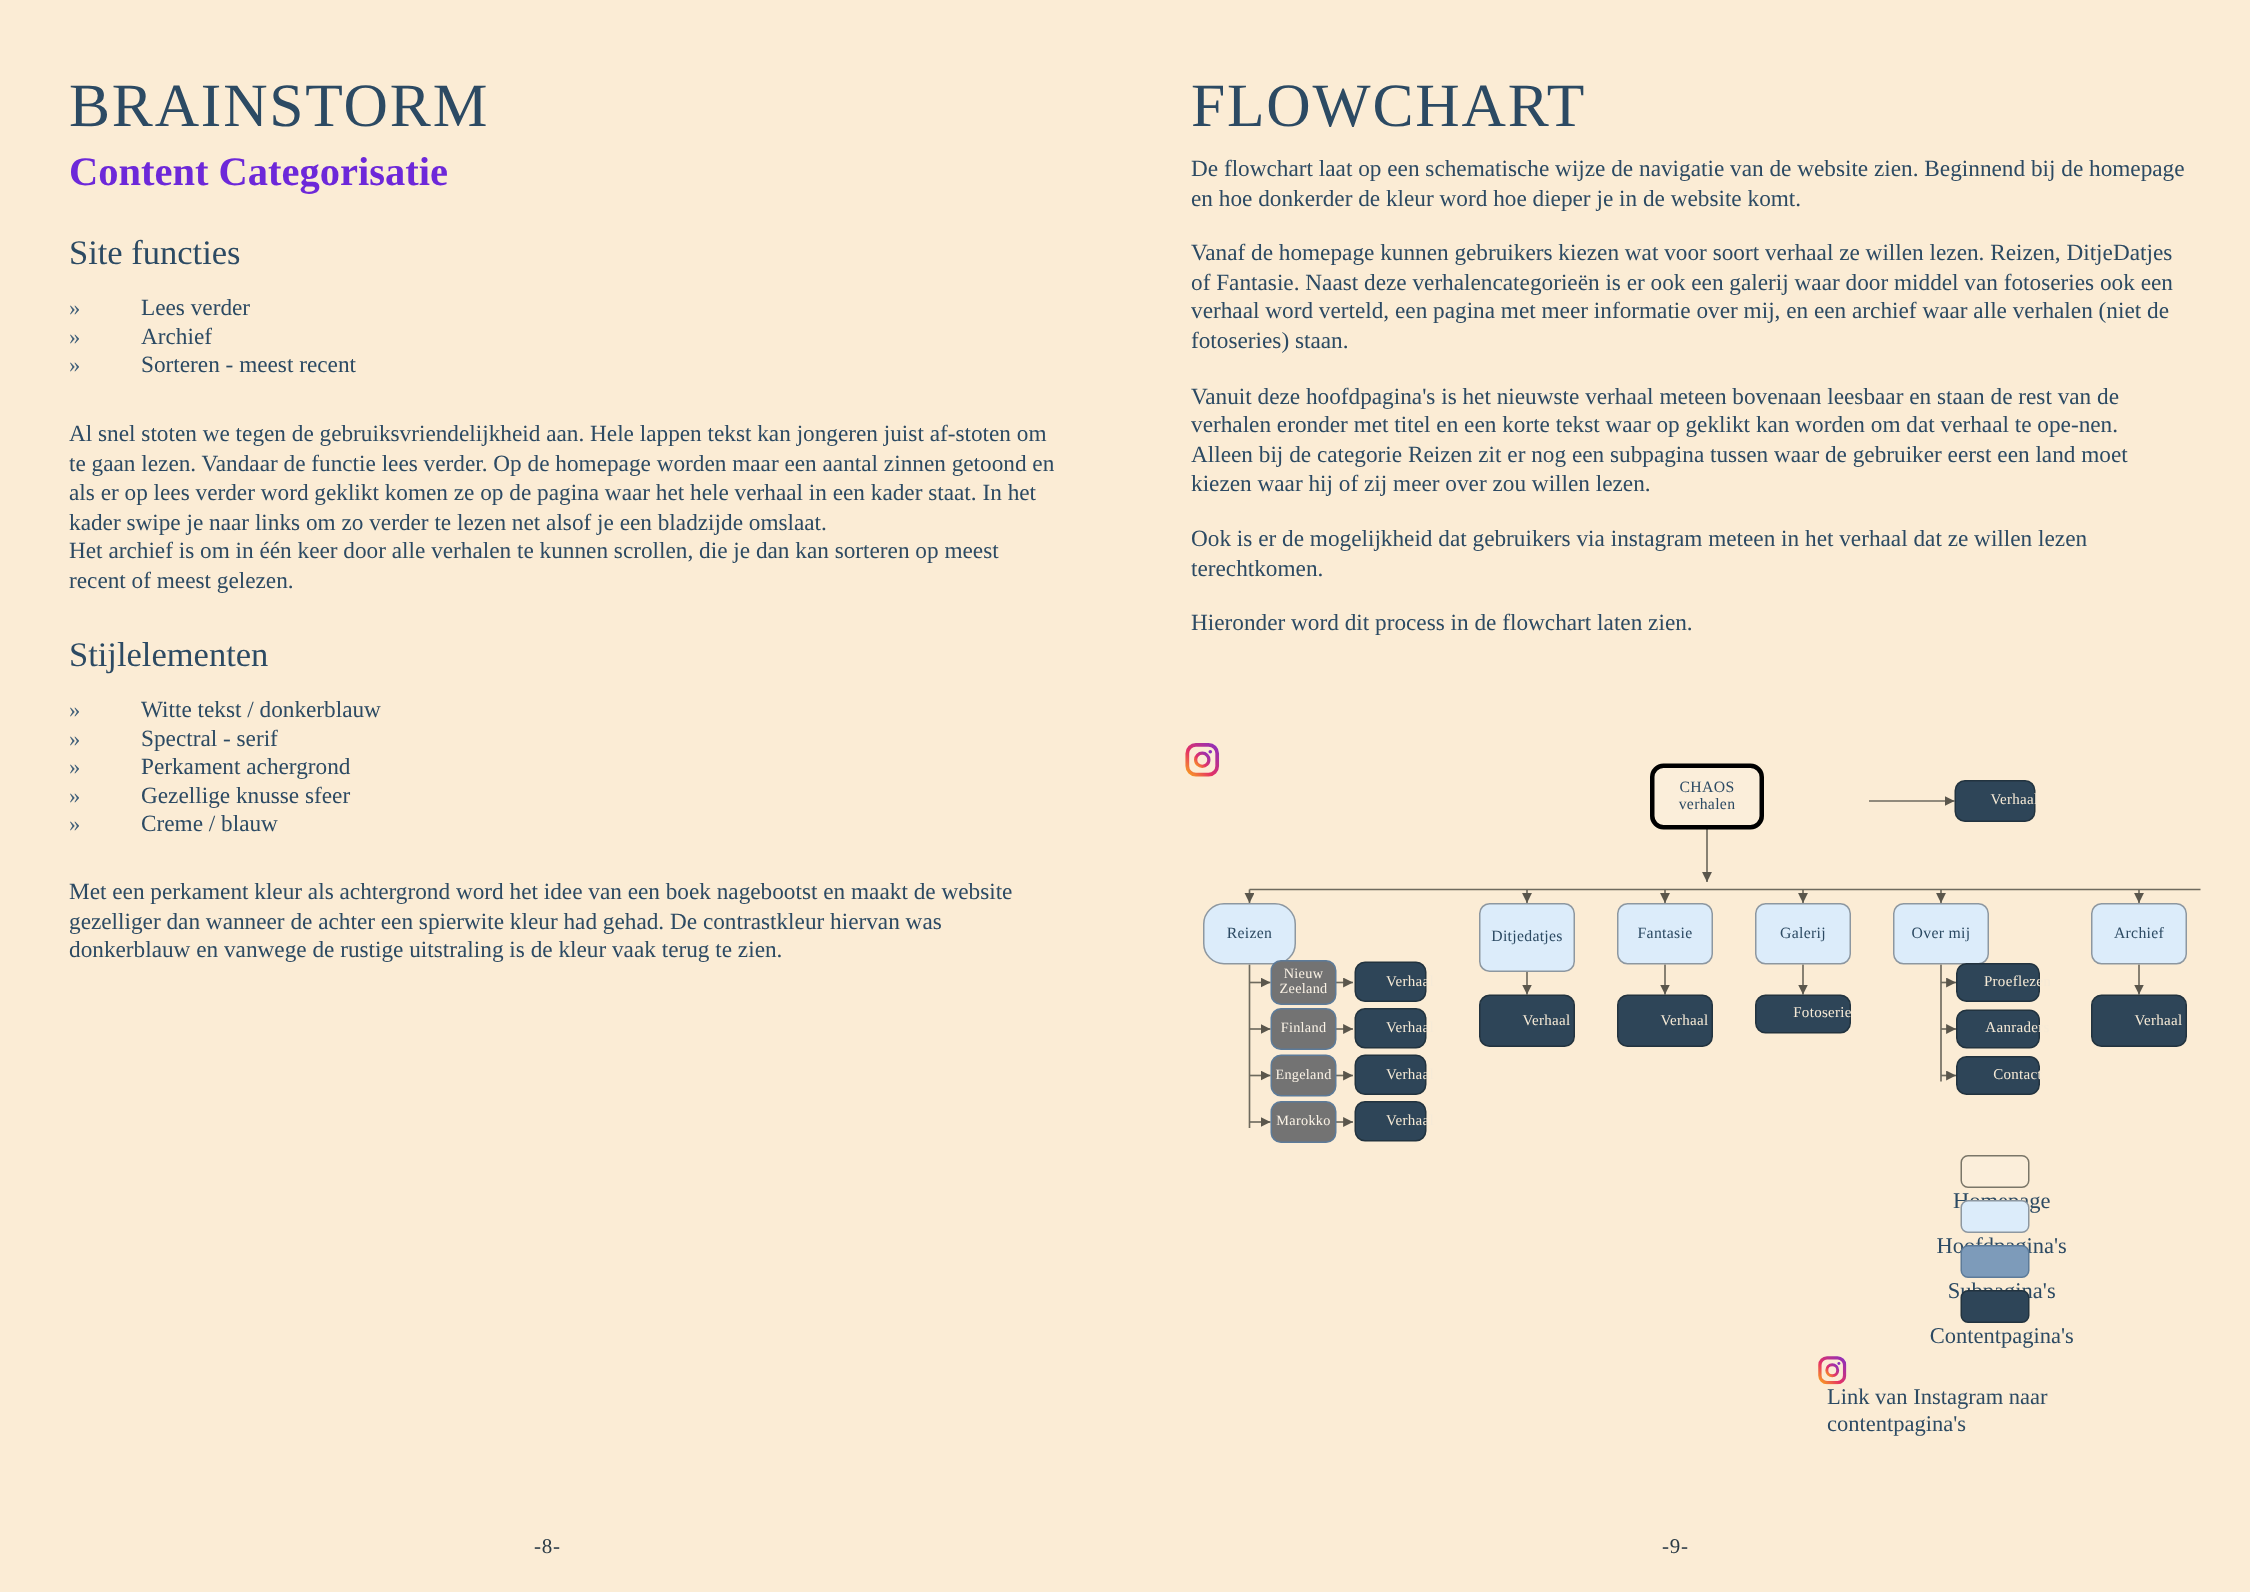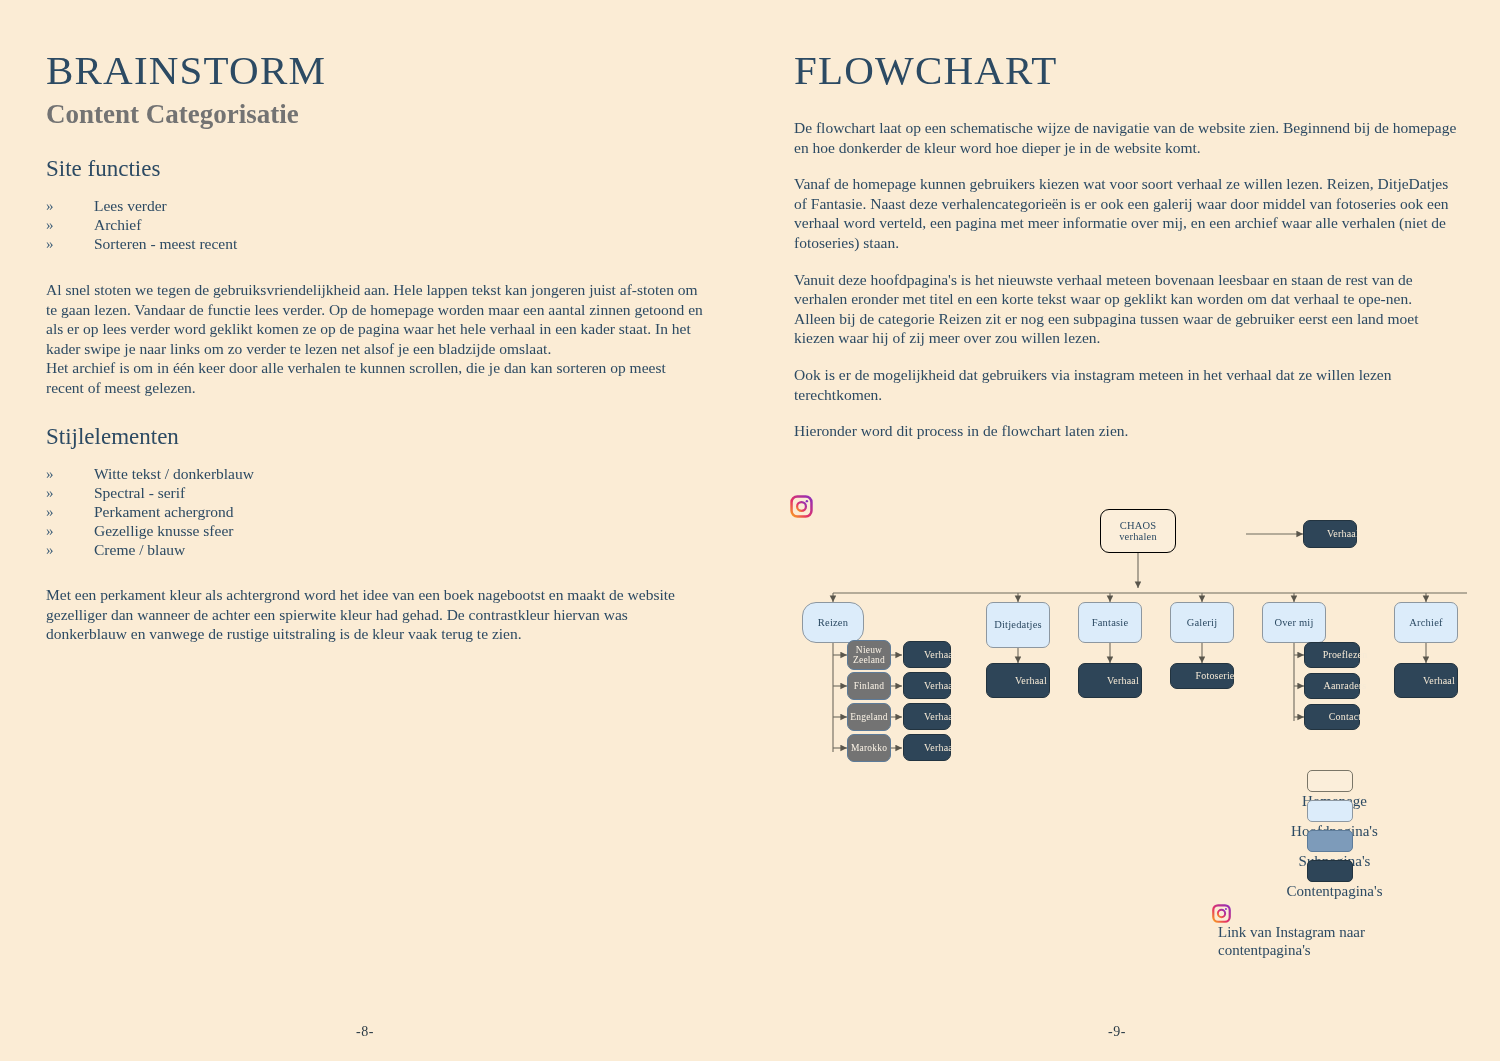--- a/index.html
+++ b/index.html
@@ -39,21 +39,21 @@
     font-weight: normal;
     margin: 0 0 6px 0;
     line-height: 1.1;
     color: #2c4a63;
   }
   h2.subtitle {
     font-size: 27px;
     font-weight: bold;
     margin: 6px 0 26px 0;
     line-height: 1.15;
-    color: #737373;
+    color: #6d28d9;
   }
   h3.section {
     font-size: 23px;
     font-weight: normal;
     margin: 0 0 16px 0;
     line-height: 1.1;
     color: #2c4a63;
   }
   ul.guillemet-list {
     list-style: none;
@@ -111,21 +111,21 @@
     text-align: center;
     border-radius: 7px;
     font-size: 10.5px;
     line-height: 11.5px;
     letter-spacing: 0.2px;
     border: 1px solid #6e6a5e;
   }
   .node.home {
     background: #fbeeda;
     color: #2c4a63;
-    border: 1px solid #000000;
+    border: 3px solid #000000;
     border-radius: 9px;
   }
   .node.main {
     background: #dcecfa;
     color: #2c4a63;
     border: 1px solid #8d97a0;
   }
   .node.sub {
     background: #737373;
     color: #fbf3e6;
@@ -218,21 +218,21 @@
       <li><span class="guil">»</span><span>Spectral - serif</span></li>
       <li><span class="guil">»</span><span>Perkament achergrond</span></li>
       <li><span class="guil">»</span><span>Gezellige knusse sfeer</span></li>
       <li><span class="guil">»</span><span>Creme / blauw</span></li>
     </ul>
 
     <p class="body">Met een perkament kleur als achtergrond word het idee van een boek nagebootst en maakt de website gezelliger dan wanneer de achter een spierwite kleur had gehad. De contrastkleur hiervan was donkerblauw en vanwege de rustige uitstraling is de kleur vaak terug te zien.</p>
   </div>
 
   <div class="col-right">
-    <h1 class="title" style="margin-bottom:25px">FLOWCHART</h1>
+    <h1 class="title" style="margin-bottom:10px">FLOWCHART</h1>
     <p class="body">De flowchart laat op een schematische wijze de navigatie van de website zien. Beginnend bij de homepage en hoe donkerder de kleur word hoe dieper je in de website komt.</p>
     <p class="body">Vanaf de homepage kunnen gebruikers kiezen wat voor soort verhaal ze willen lezen. Reizen, DitjeDatjes of Fantasie. Naast deze verhalencategorieën is er ook een galerij waar door middel van fotoseries ook een verhaal word verteld, een pagina met meer informatie over mij, en een archief waar alle verhalen (niet de fotoseries) staan.</p>
     <p class="body tight">Vanuit deze hoofdpagina's is het nieuwste verhaal meteen bovenaan leesbaar en staan de rest van de verhalen eronder met titel en een korte tekst waar op geklikt kan worden om dat verhaal te ope-nen.</p>
     <p class="body">Alleen bij de categorie Reizen zit er nog een subpagina tussen waar de gebruiker eerst een land moet kiezen waar hij of zij meer over zou willen lezen.</p>
     <p class="body">Ook is er de mogelijkheid dat gebruikers via instagram meteen in het verhaal dat ze willen lezen terechtkomen.</p>
     <p class="body">Hieronder word dit process in de flowchart laten zien.</p>
   </div>
 
   <div class="flow">
     <svg width="680" height="450">

